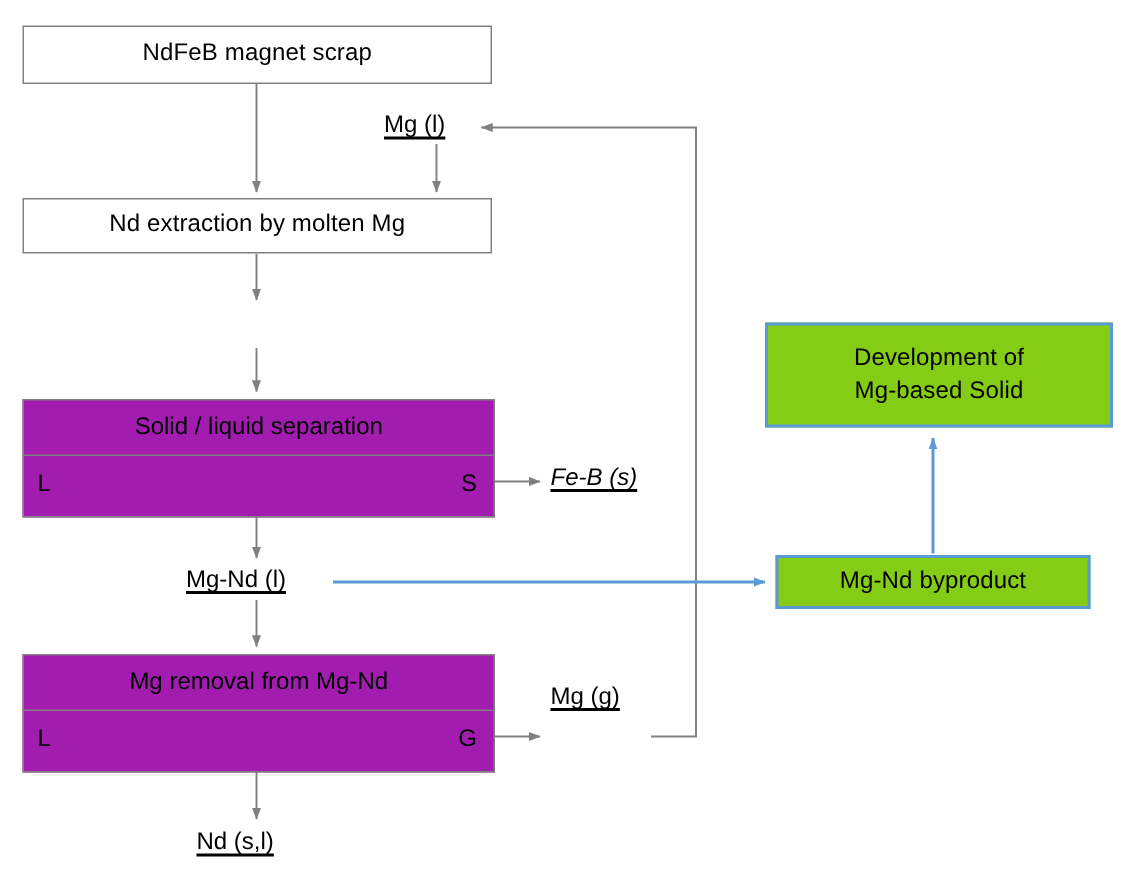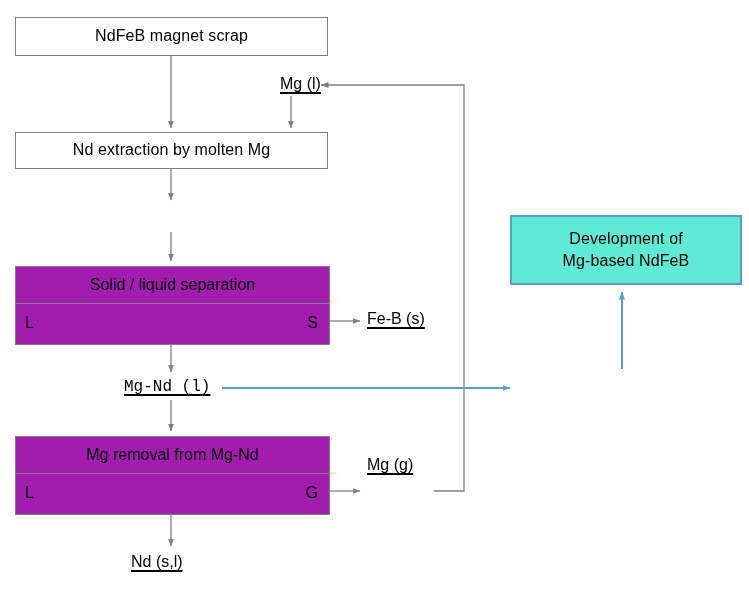--- a/index.html
+++ b/index.html
@@ -36,21 +36,21 @@
     font-size: 16px;
     line-height: 1.18;
     letter-spacing: 0.1px;
   }
   .proc-box {
     border: 1px solid #808080;
     background: #ffffff;
   }
   .blue-box {
     border: 2px solid #5B9BD5;
-    background: #5eead4;
+    background: #84cc16;
   }
   .sep-box {
     border: 1px solid #808080;
     background: #a21caf;
     display: block;
   }
   .sep-title {
     height: 36px;
     display: flex;
     align-items: center;
@@ -162,28 +162,31 @@
   <div class="sep-box" style="position:absolute; left:15px; top:436px; width:313px; height:77px;">
     <div class="sep-title">Mg removal from Mg-Nd</div>
     <div class="sep-body">
       <span class="sep-left-label">L</span>
       <span class="sep-right-label">G</span>
     </div>
   </div>
 
   <div class="node blue-box" style="left:510px; top:215px; width:232px; height:70px; flex-direction:column; line-height:1.35;">
     <span>Development of</span>
-    <span>Mg-based NdFeB</span>
+    <span>Mg-based Solid</span>
   </div>
 
+  <div class="node blue-box" style="left:517px; top:370px; width:210px; height:36px;">
+    <span>Mg-Nd byproduct</span>
+  </div>
 
-  <span class="stream-label" style="left:256px; top:75px;margin-left:24px;">Mg (l)</span>
+  <span class="stream-label" style="left:256px; top:75px;">Mg (l)</span>
 
 
-  <span class="stream-label" style="left:367px; top:310px;">Fe-B (s)</span>
+  <span class="stream-label" style="left:367px; top:310px;font-style:italic;">Fe-B (s)</span>
 
-  <span class="stream-label" style="left:124px; top:378px;font-family:Liberation Mono, monospace;">Mg-Nd (l)</span>
+  <span class="stream-label" style="left:124px; top:378px;">Mg-Nd (l)</span>
 
   <span class="stream-label" style="left:367px; top:456px;">Mg (g)</span>
 
   <span class="stream-label" style="left:131px; top:553px;">Nd (s,l)</span>
 
 </div>
 
 </body></html>

